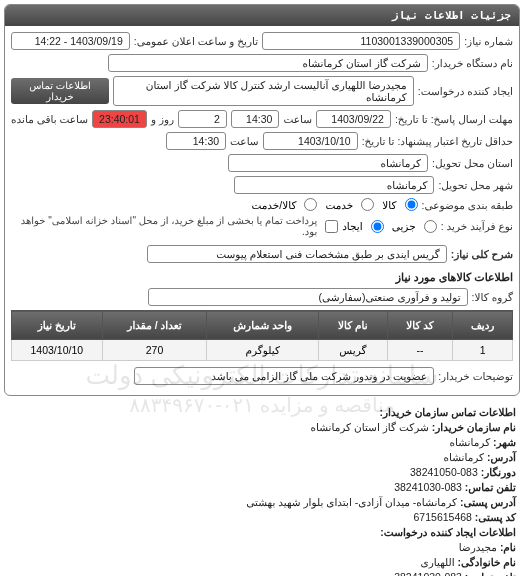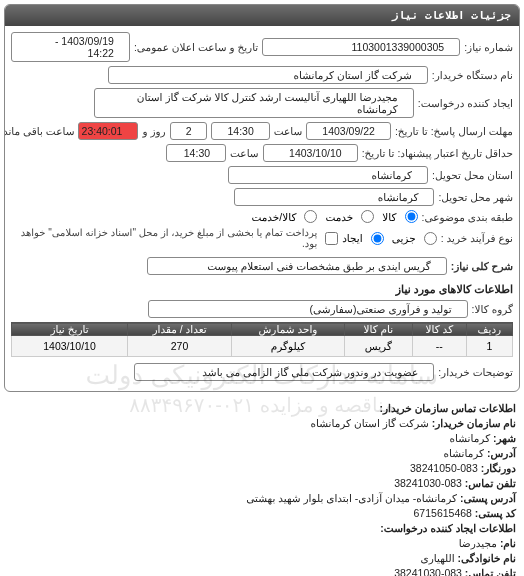--- a/index.html
+++ b/index.html
@@ -36,21 +36,21 @@
 }
 .label {
   color: #333;
   white-space: nowrap;
   font-size: 10.5px;
 }
 .field {
   background: #fff;
   border: 1px solid #888;
   border-radius: 3px;
-  padding: 2px 15px;
+  padding: 2px 6px;
   min-height: 18px;
   font-size: 10.5px;
   color: #222;
   display: inline-flex;
   align-items: center;
   direction: rtl;
 }
 .field.short { width: 60px; }
 .field.med { width: 95px; }
 .field.long { width: 200px; }
@@ -83,23 +83,23 @@
   font-size: 11px;
 }
 .table {
   width: 100%;
   border-collapse: collapse;
   font-size: 10.5px;
 }
 .table th {
   background: linear-gradient(#6e6e6e, #444);
   color: #fff;
-  padding: 0;
+  padding: 8px;
   border: 1px solid #555;
-  font-weight: normal;
+  font-weight: bold;
 }
 .table td {
   background: #f4f4f4;
   padding: 4px;
   border: 1px solid #ccc;
   text-align: center;
 }
 .watermark {
   position: absolute;
   top: 360px;
@@ -148,20 +148,21 @@
     </div>
 
     <div class="row">
       <span class="label">نام دستگاه خریدار:</span>
       <span class="field xlong">شرکت گاز استان کرمانشاه</span>
     </div>
 
     <div class="row">
       <span class="label">ایجاد کننده درخواست:</span>
       <span class="field xlong">مجیدرضا اللهیاری آنالیست ارشد کنترل کالا شرکت گاز استان کرمانشاه</span>
+      <button class="link-btn">اطلاعات تماس خریدار</button>
     </div>
 
     <div class="row">
       <span class="label">مهلت ارسال پاسخ: تا تاریخ:</span>
       <span class="field med">1403/09/22</span>
       <span class="label">ساعت</span>
       <span class="field short">14:30</span>
       <span class="field short">2</span>
       <span class="label">روز و</span>
       <span class="field short" style="background:#ef4444">23:40:01</span>

